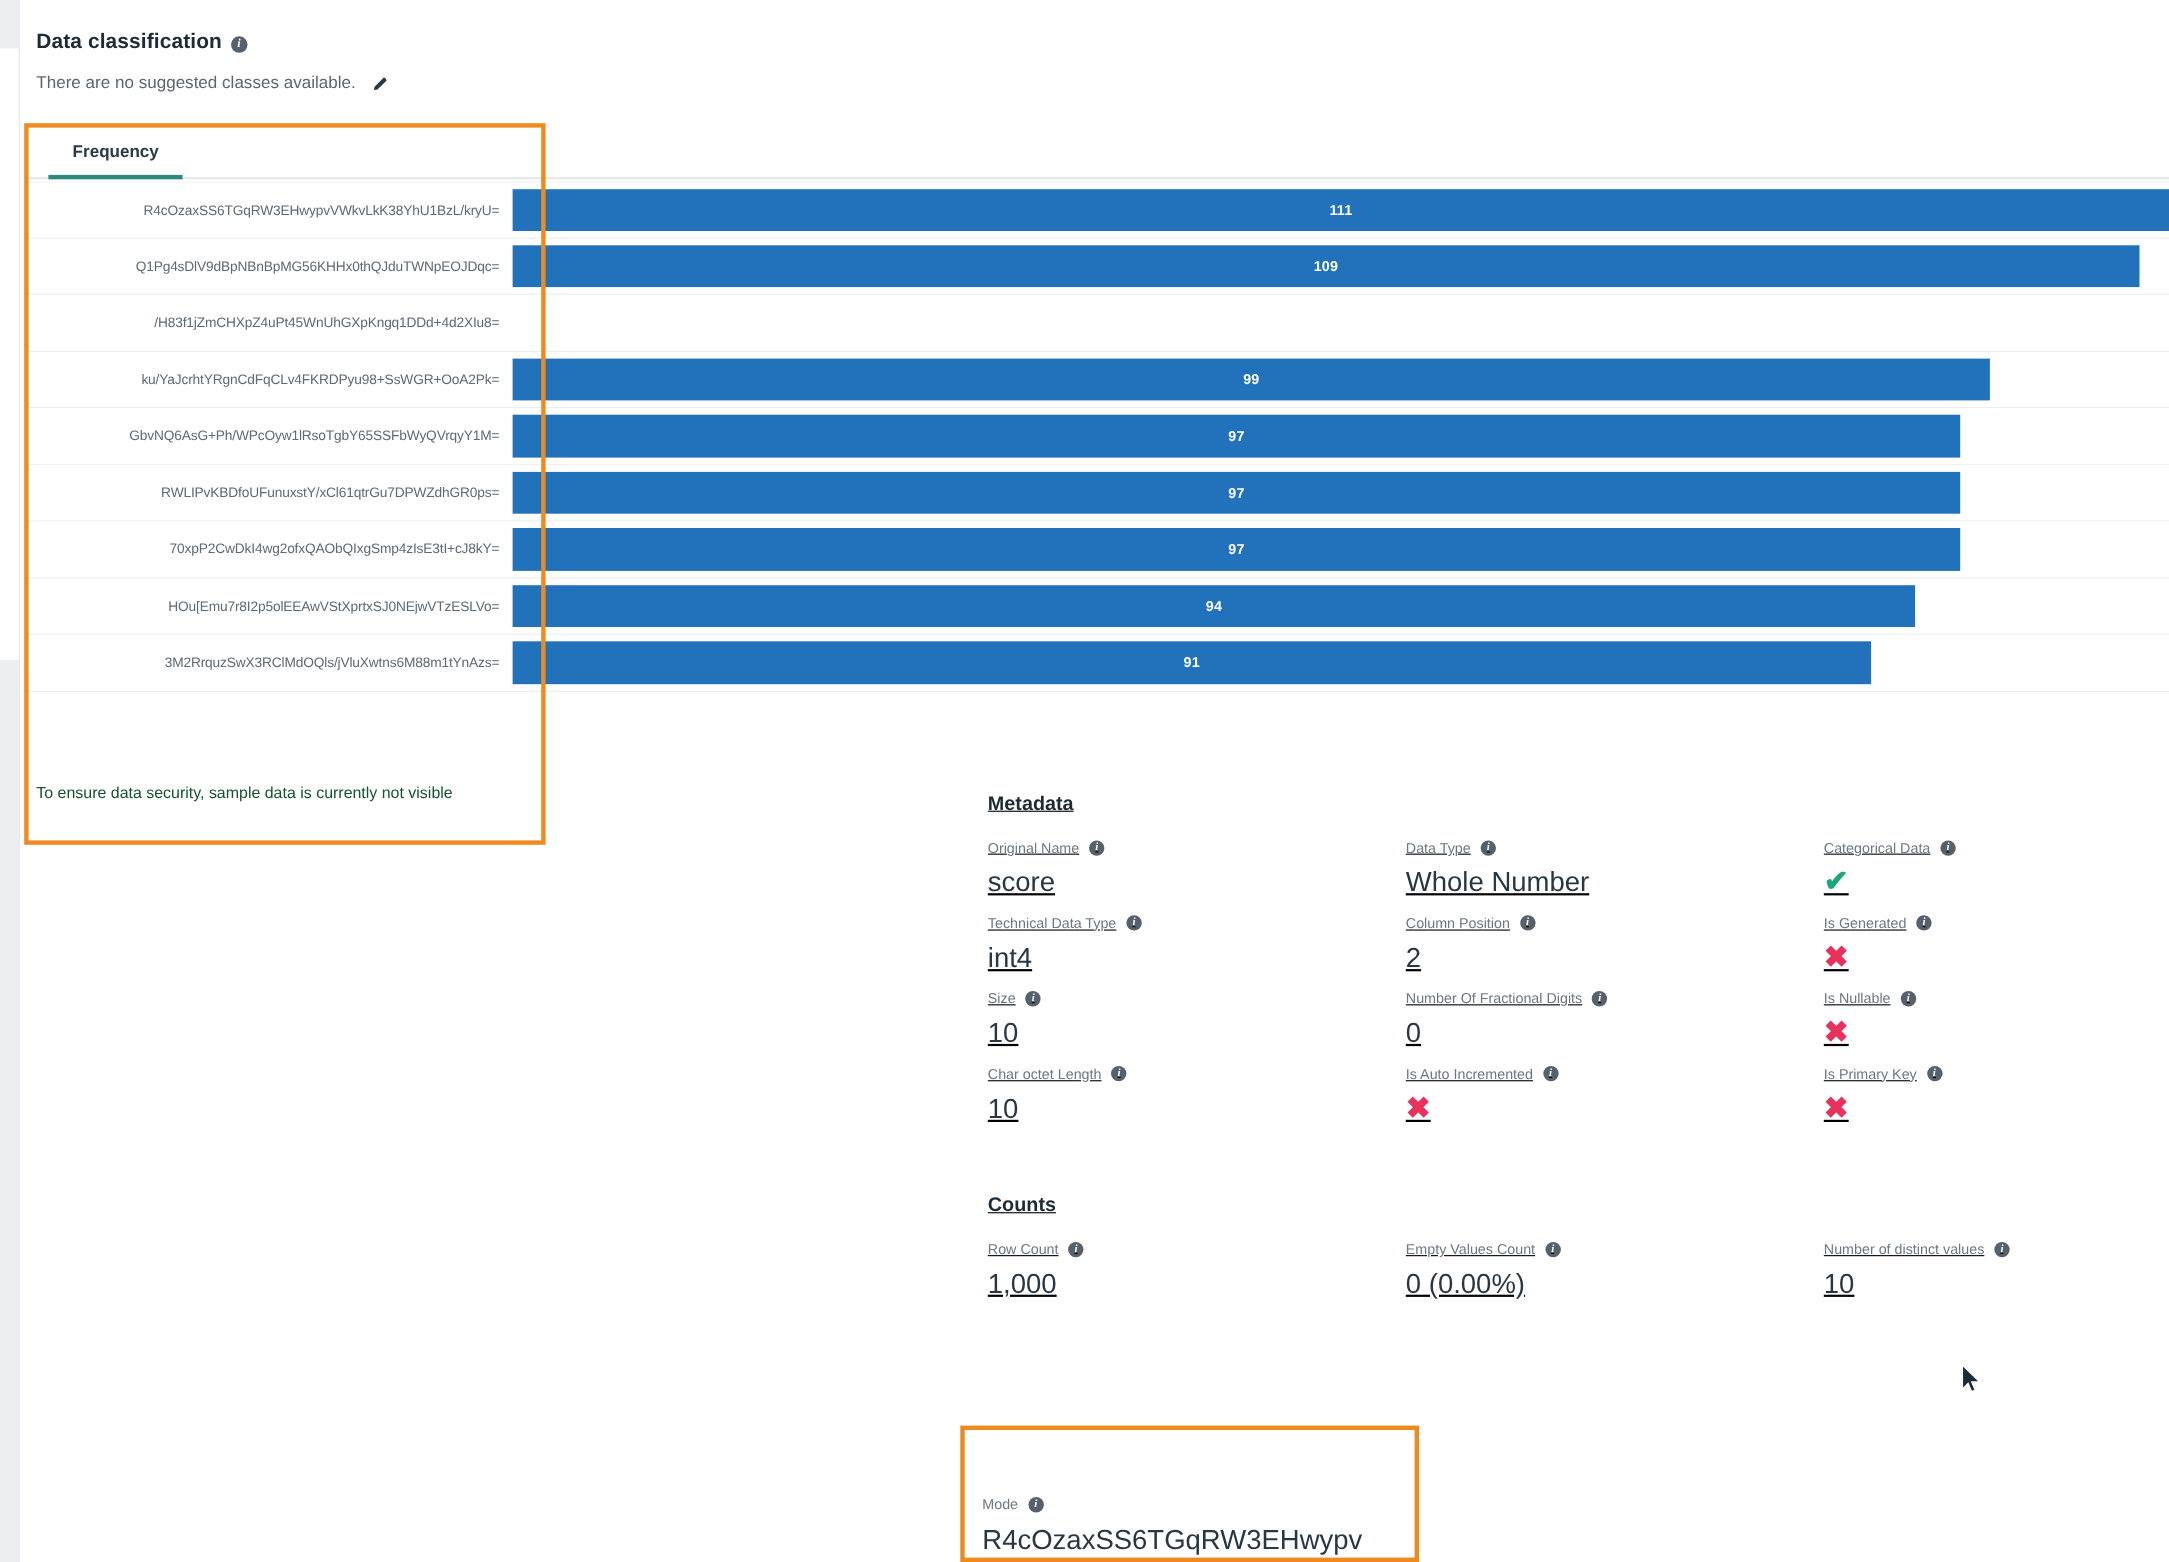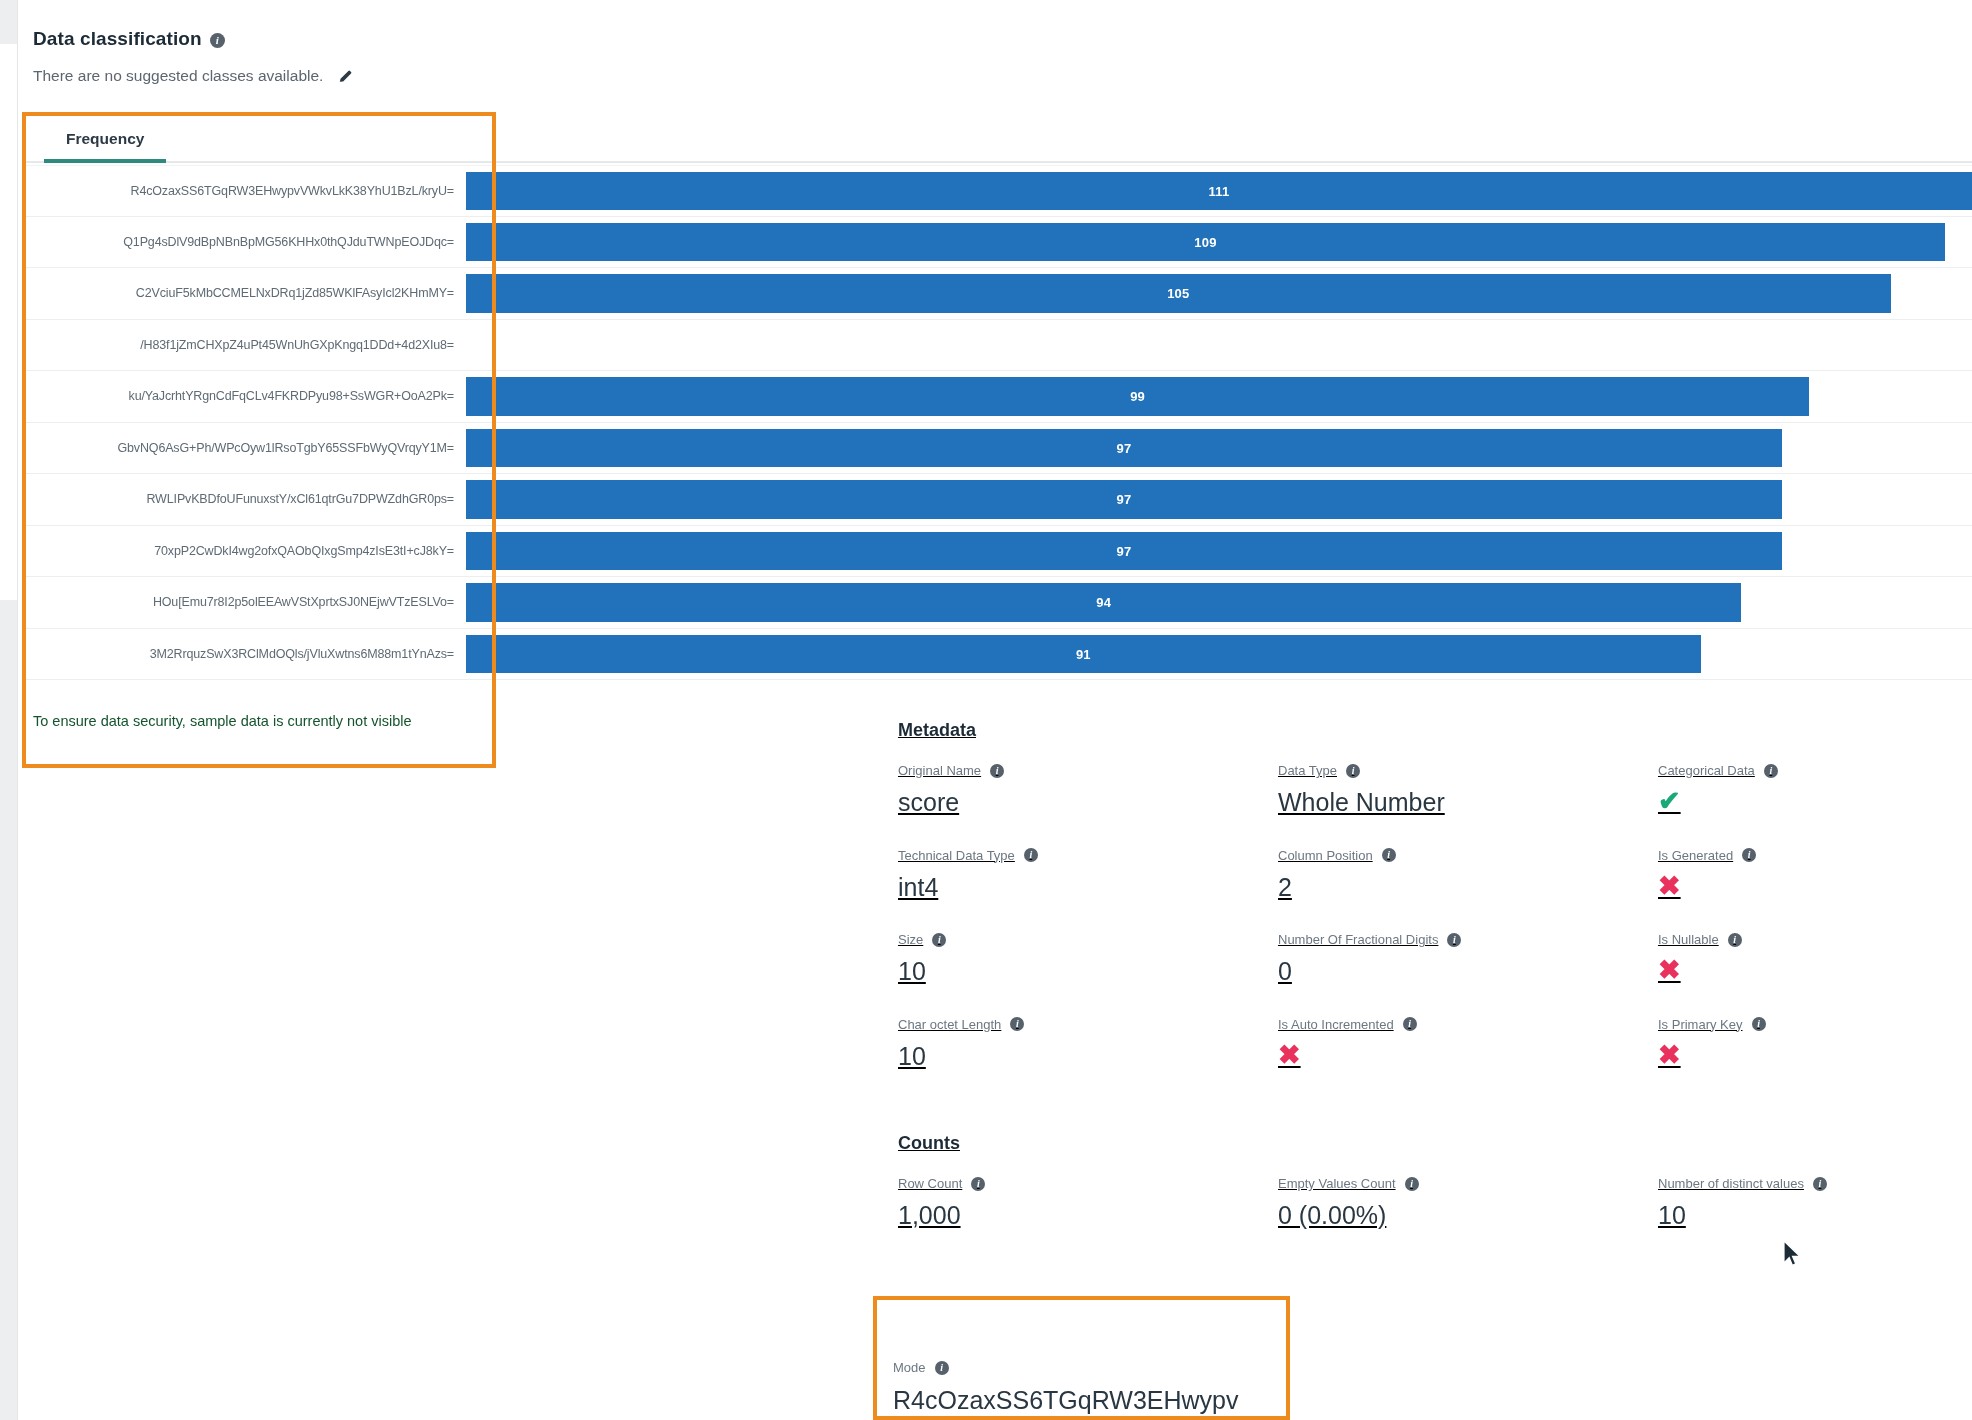--- a/index.html
+++ b/index.html
@@ -196,21 +196,21 @@
   .block-title {
     font-size: 18px;
     font-weight: bold;
     color: #1c2b36;
     margin-bottom: 22px;
   }
 
   .field-grid {
     display: grid;
     grid-template-columns: 380px 380px 300px;
-    row-gap: 30px;
+    row-gap: 14px;
   }
 
   .field-label {
     font-size: 13px;
     color: #6c7782;
     display: flex;
     align-items: center;
     gap: 9px;
     margin-bottom: 10px;
     white-space: nowrap;
@@ -298,27 +298,20 @@
           </div>
         </div>
         <div class="bar-row">
           <div class="bar-label">Q1Pg4sDlV9dBpNBnBpMG56KHHx0thQJduTWNpEOJDqc=</div>
           <div class="bar-track">
             <div class="bar-fill" style="width: 98.1982%; background: rgb(34, 114, 187);"></div>
             <div class="bar-value" style="left: 49.0991%; color: rgb(255, 255, 255);">109</div>
           </div>
         </div>
         <div class="bar-row">
-          <div class="bar-label">C2VciuF5kMbCCMELNxDRq1jZd85WKlFAsyIcl2KHmMY=</div>
-          <div class="bar-track">
-            <div class="bar-fill" style="width: 94.5946%; background: rgb(34, 114, 187);"></div>
-            <div class="bar-value" style="left: 47.2973%; color: rgb(255, 255, 255);">105</div>
-          </div>
-        </div>
-        <div class="bar-row">
           <div class="bar-label">/H83f1jZmCHXpZ4uPt45WnUhGXpKngq1DDd+4d2XIu8=</div>
         </div>
         <div class="bar-row">
           <div class="bar-label">ku/YaJcrhtYRgnCdFqCLv4FKRDPyu98+SsWGR+OoA2Pk=</div>
           <div class="bar-track">
             <div class="bar-fill" style="width: 89.1892%; background: rgb(34, 114, 187);"></div>
             <div class="bar-value" style="left: 44.5946%; color: rgb(255, 255, 255);">99</div>
           </div>
         </div>
         <div class="bar-row">

